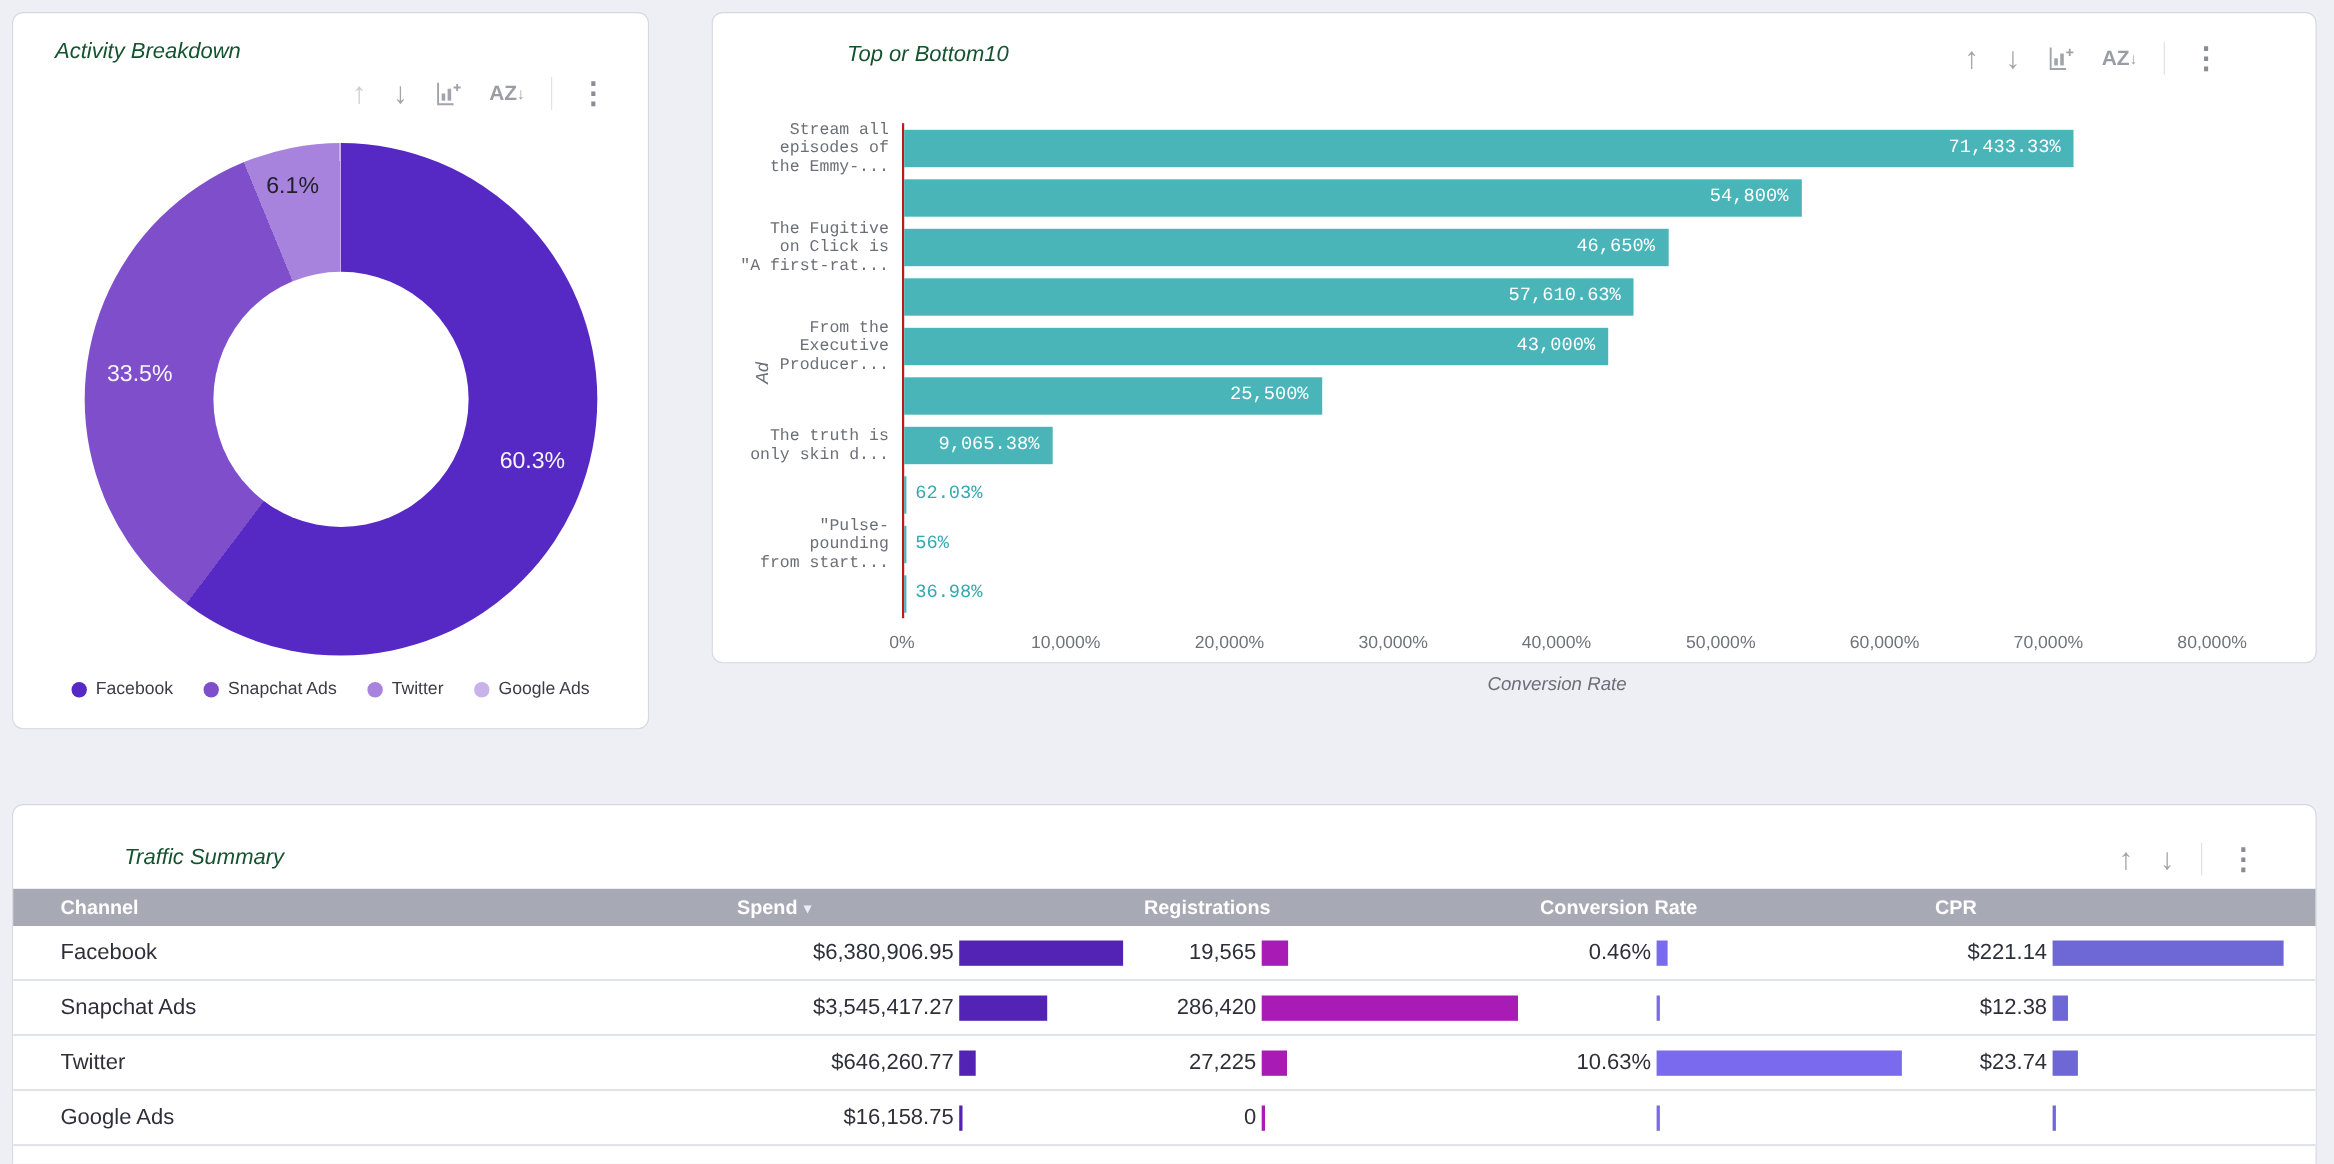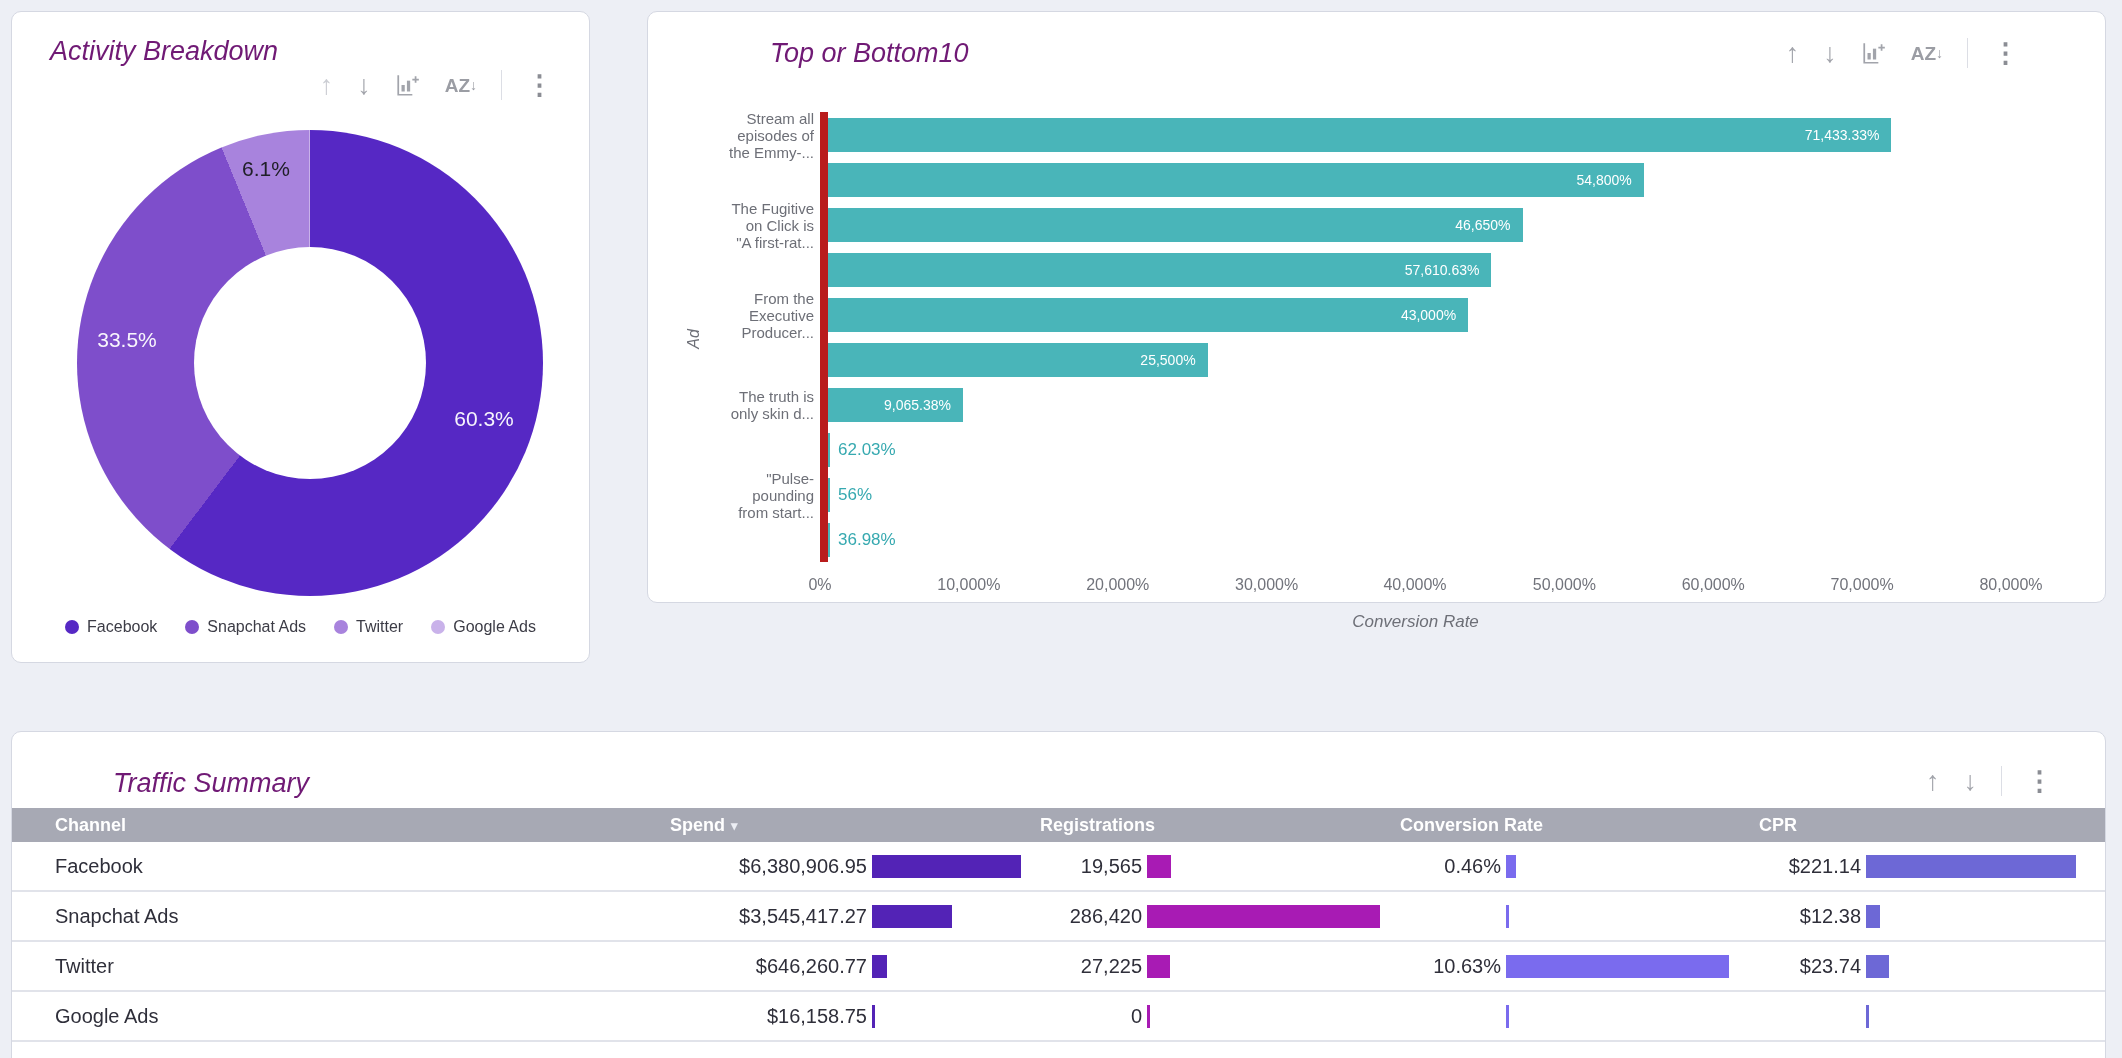--- a/index.html
+++ b/index.html
@@ -9,21 +9,21 @@
     font-family:"Liberation Sans", sans-serif;
   }
   .card {
     position:absolute; background:#ffffff; border:1px solid #d5d8e2;
     border-radius:10px;
   }
   #card-activity { left:11px; top:11px; width:579px; height:652px; }
   #card-topbottom { left:647px; top:11px; width:1459px; height:592px; }
   #card-traffic { left:11px; top:731px; width:2095px; height:480px; }
 
-  .card-title { position:absolute; font-style:italic; color:#701a75; font-size:27px; white-space:nowrap; }
+  .card-title { position:absolute; font-style:italic; color:#14532d; font-size:20px; white-space:nowrap; }
   #card-activity .card-title { left:38px; top:24px; }
   #card-topbottom .card-title { left:122px; top:26px; }
   #card-traffic .card-title { left:101px; top:36px; }
 
   
   .toolbar { position:absolute; display:flex; align-items:center; gap:24px; color:#a2a4ab; }
   #card-activity .toolbar { right:36px; top:58px; }
   #card-topbottom .toolbar { right:86px; top:26px; }
   #card-traffic .toolbar { right:52px; top:34px; }
   .tb-icon { font-size:27px; line-height:1; cursor:pointer; color:#a2a4ab; display:flex; align-items:center; }
@@ -39,26 +39,26 @@
   .donut-hole { position:absolute; left:50%; top:50%; width:232px; height:232px;
     transform:translate(-50%,-50%); background:#fff; border-radius:50%; }
   .slice-label { position:absolute; transform:translate(-50%,-50%); font-size:21px; }
   .legend { position:absolute; left:0; right:0; bottom:26px; display:flex; justify-content:center; gap:28px; }
   .lg-item { display:flex; align-items:center; gap:8px; cursor:pointer; }
   .lg-dot { width:14px; height:14px; border-radius:50%; display:inline-block; }
   .lg-label { font-size:16px; color:#3c3c46; }
 
   
   .plot { position:absolute; left:172px; top:100px; width:1191px; }
-  .bar-rows { border-left:8px solid #b91c1c; }
+  .bar-rows { border-left:2px solid #b91c1c;font-family:Liberation Mono, monospace; }
   .bar-row { height:45px; position:relative; display:flex; align-items:center; }
   .cat-label { position:absolute; right:calc(100% + 14px); width:155px; text-align:right;
     font-size:15px; line-height:17px; color:#6d6f77; top:50%; transform:translateY(-50%); }
   .hbar { height:34px; display:flex; align-items:center; justify-content:flex-end; }
-  .val-in { color:#ffffff; font-size:14px; padding-right:12px; white-space:nowrap; }
+  .val-in { color:#ffffff; font-size:17px; padding-right:12px; white-space:nowrap; }
   .val-out { color:#36a9b0; font-size:17px; margin-left:8px; white-space:nowrap; }
   .tick-row { position:relative; height:22px; margin-top:14px; }
   .tick { position:absolute; transform:translateX(-50%); font-size:16px; color:#71737b; white-space:nowrap; }
   .xlabel { text-align:center; margin-top:14px; font-style:italic; color:#6d6f77; font-size:17px; }
   .ylabel { position:absolute; left:36px; top:318px; transform:rotate(-90deg); font-style:italic;
     color:#6d6f77; font-size:16px; }
 
   
   .hint { position:absolute; right:218px; top:42px; font-style:italic; font-size:20px; color:#41414c; white-space:nowrap; }
   .t-header {

